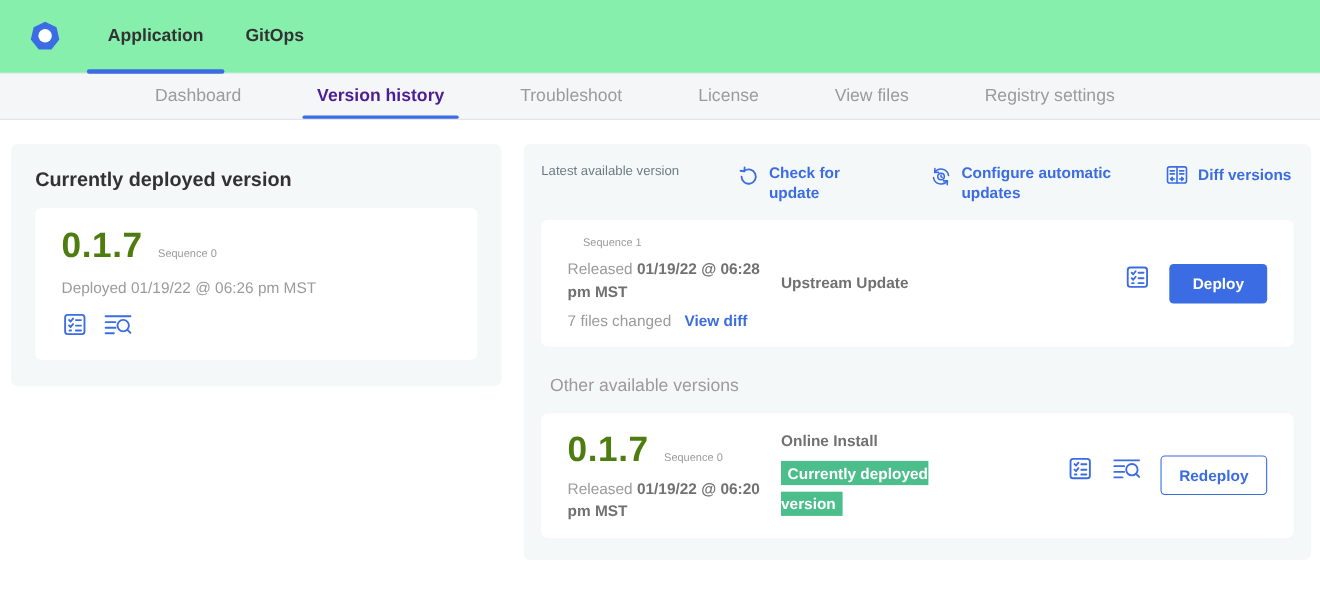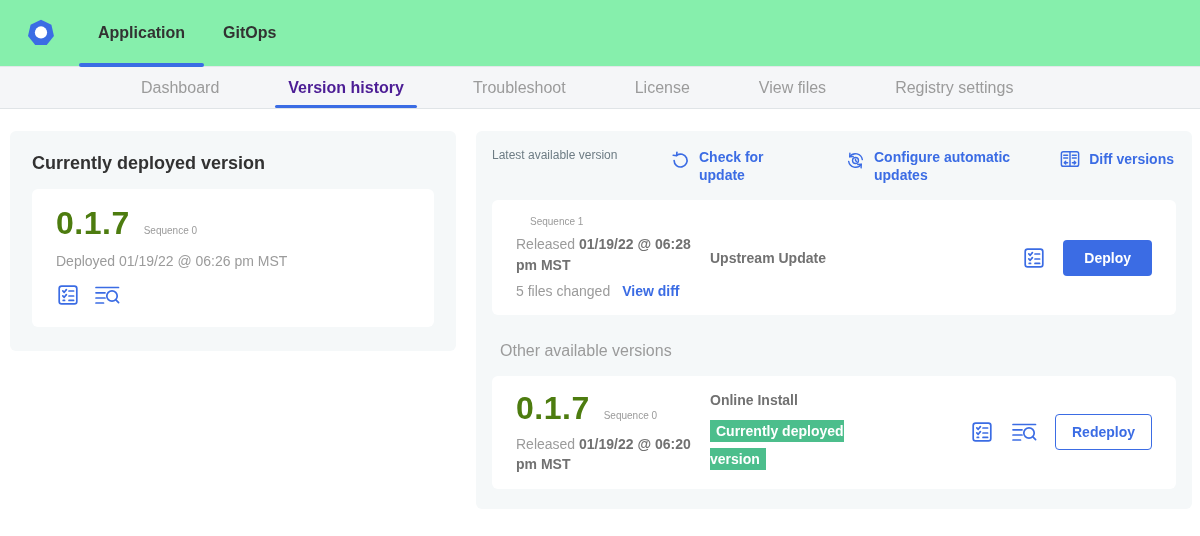--- a/index.html
+++ b/index.html
@@ -91,21 +91,21 @@
   }
   .release-left { flex: none; width: 194px; }
   .released { margin: 7px 0 0; font-size: 14px; line-height: 1.45; max-width: 188px; color: #9b9b9b; }
   .date-bold { color: #717171; font-weight: 700; }
   .files-row { margin: 8px 0 0; font-size: 14px; display: flex; gap: 12px; align-items: baseline; }
   .link { color: #3b6ce4; font-weight: 600; cursor: pointer; text-decoration: none; }
   .release-mid { flex: 1; align-self: center; }
   .source { font-size: 14px; font-weight: 600; color: #717171; }
   .badge-wrap { margin-top: 9px; max-width: 172px; line-height: 1.75; }
   .badge { background: #4cbe8c; color: #fff; font-size: 14px; font-weight: 700; padding: 3px 6px; }
-  .release-right { flex: none; display: flex; align-items: center; gap: 17px; }
+  .release-right { flex: none; display: flex; gap: 17px; }
   .deploy-btn {
     background: #3b6ce4; color: #fff; border: none; border-radius: 4px;
     font-size: 14px; font-weight: 700; padding: 10px 21px; font-family: inherit; cursor: pointer;
   }
   .redeploy-btn {
     background: #fff; color: #3b6ce4; border: 1px solid #3b6ce4; border-radius: 4px;
     font-size: 14px; font-weight: 700; padding: 9px 16px; font-family: inherit; cursor: pointer;
   }
   .other-title { margin: 27px 0 0 8px; font-size: 16px; font-weight: 400; color: #9b9b9b; }
 </style>
@@ -234,21 +234,21 @@
     <div class="release-card">
       <div class="release-left">
         <div class="version-row">
           <span class="sequence">Sequence 1</span>
         </div>
         <p class="released">
           <span>Released</span>
           <span class="date-bold">01/19/22 @ 06:28 pm MST</span>
         </p>
         <p class="files-row">
-          <span class="muted">5 files changed</span>
+          <span class="muted">7 files changed</span>
           <a class="link">View diff</a>
         </p>
       </div>
       <div class="release-mid">
         <span class="source">Upstream Update</span>
       </div>
       <div class="release-right">
         <span class="icon-btn">
           <svg viewBox="0 0 24 24" width="24" height="24" fill="none" stroke="currentColor" stroke-width="1.7" stroke-linecap="round" stroke-linejoin="round">
             <rect x="3.2" y="3.2" width="17.6" height="17.6" rx="2.4"></rect>

